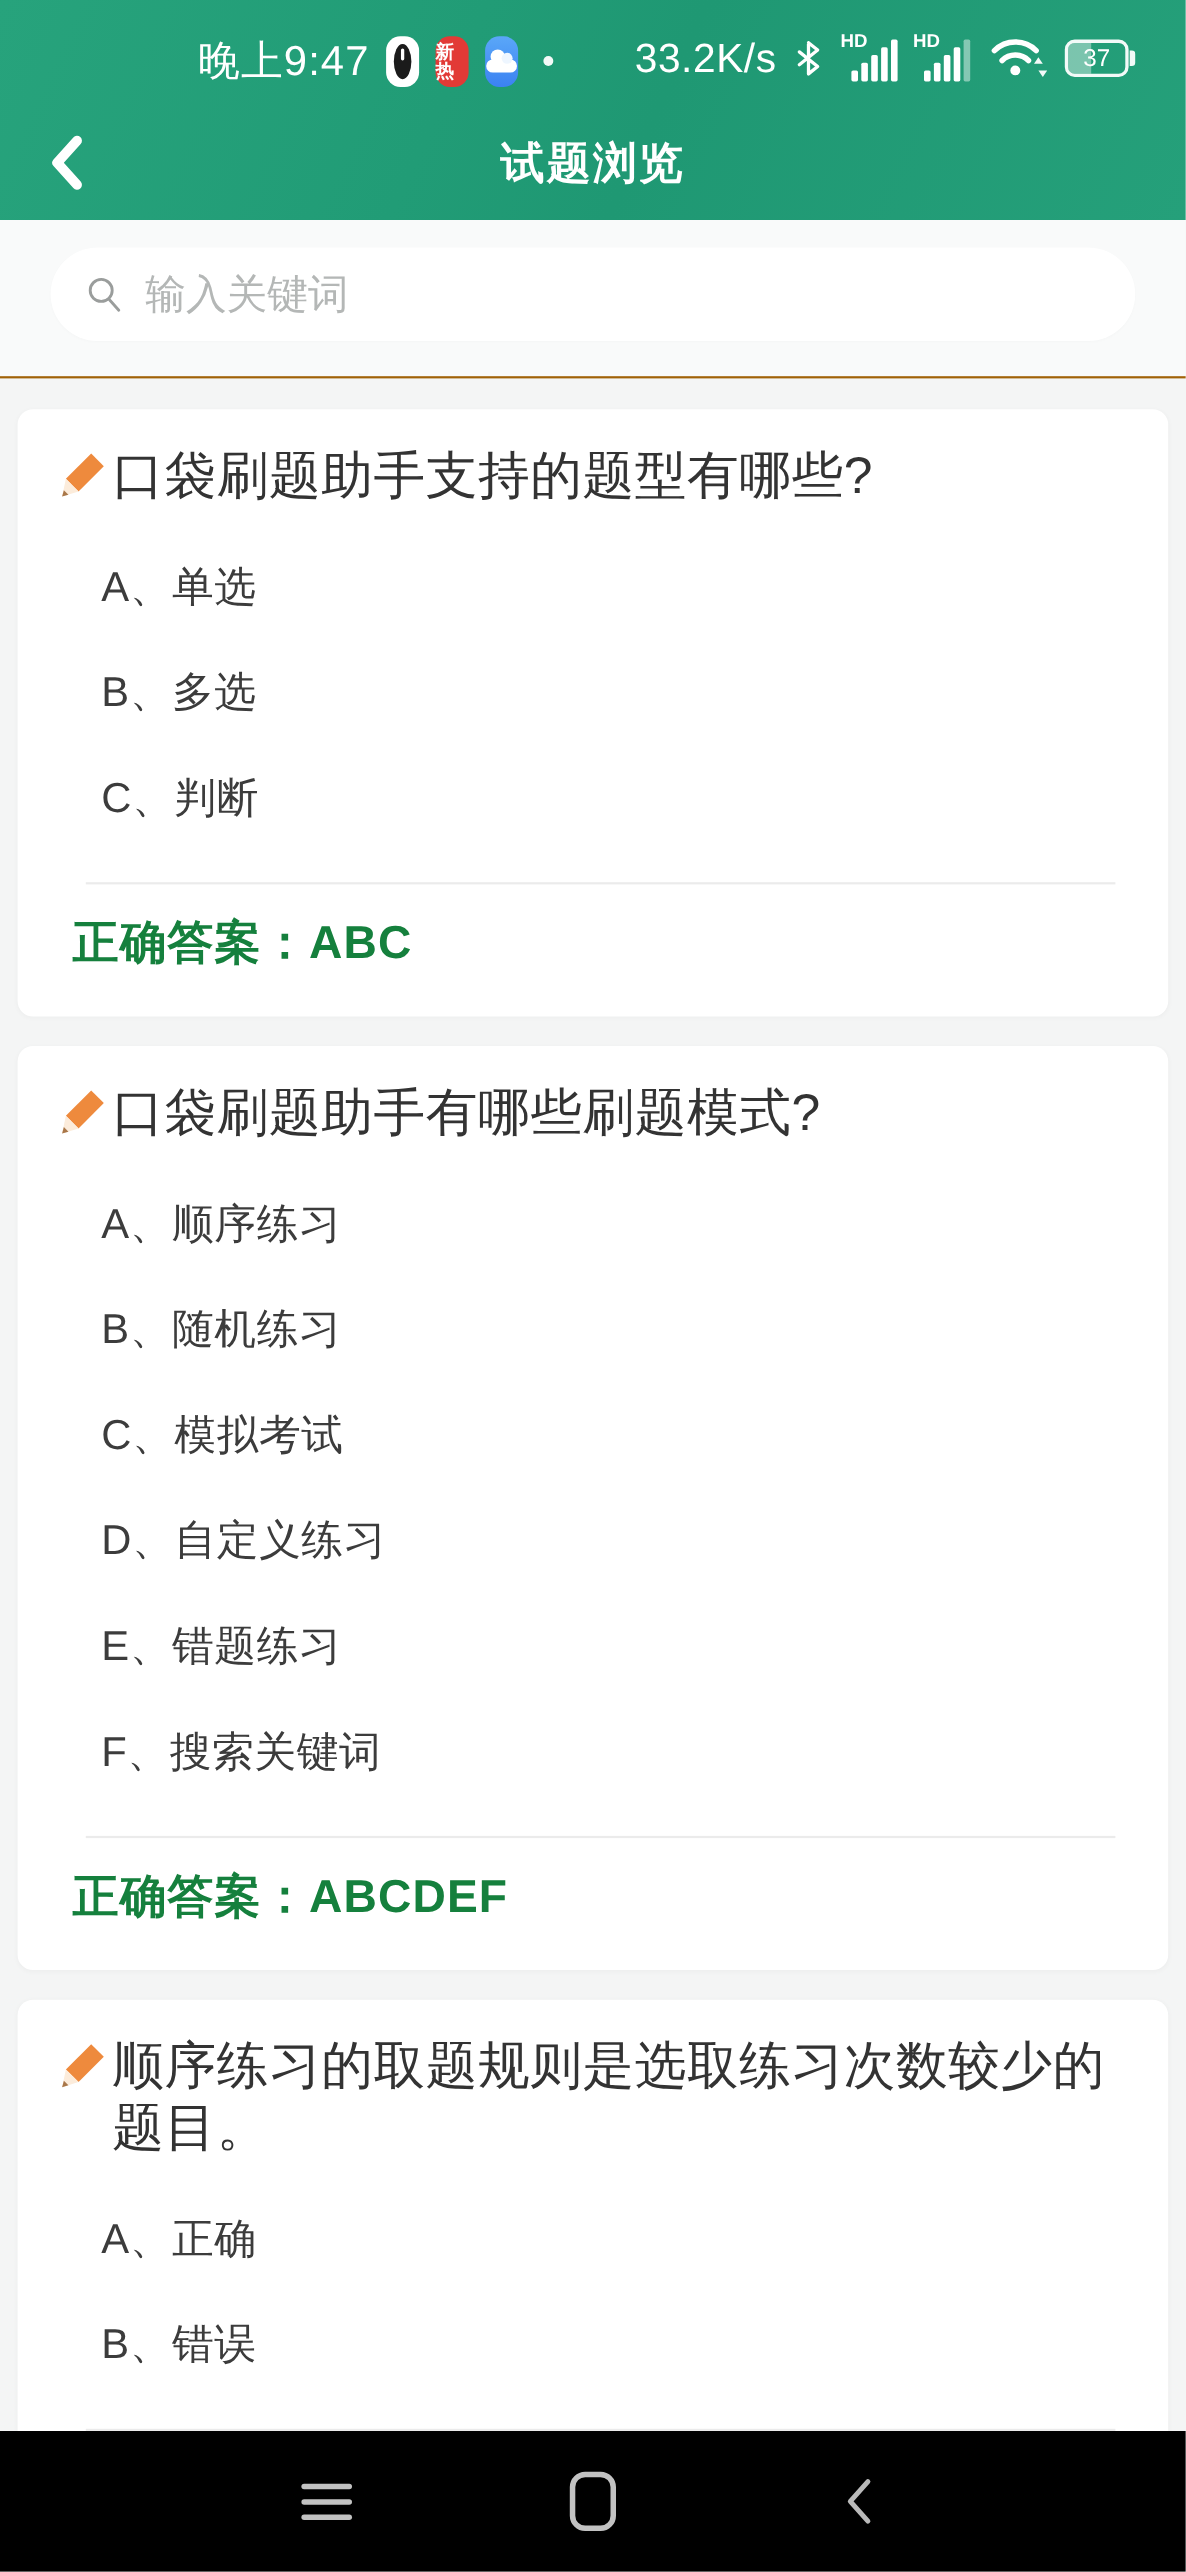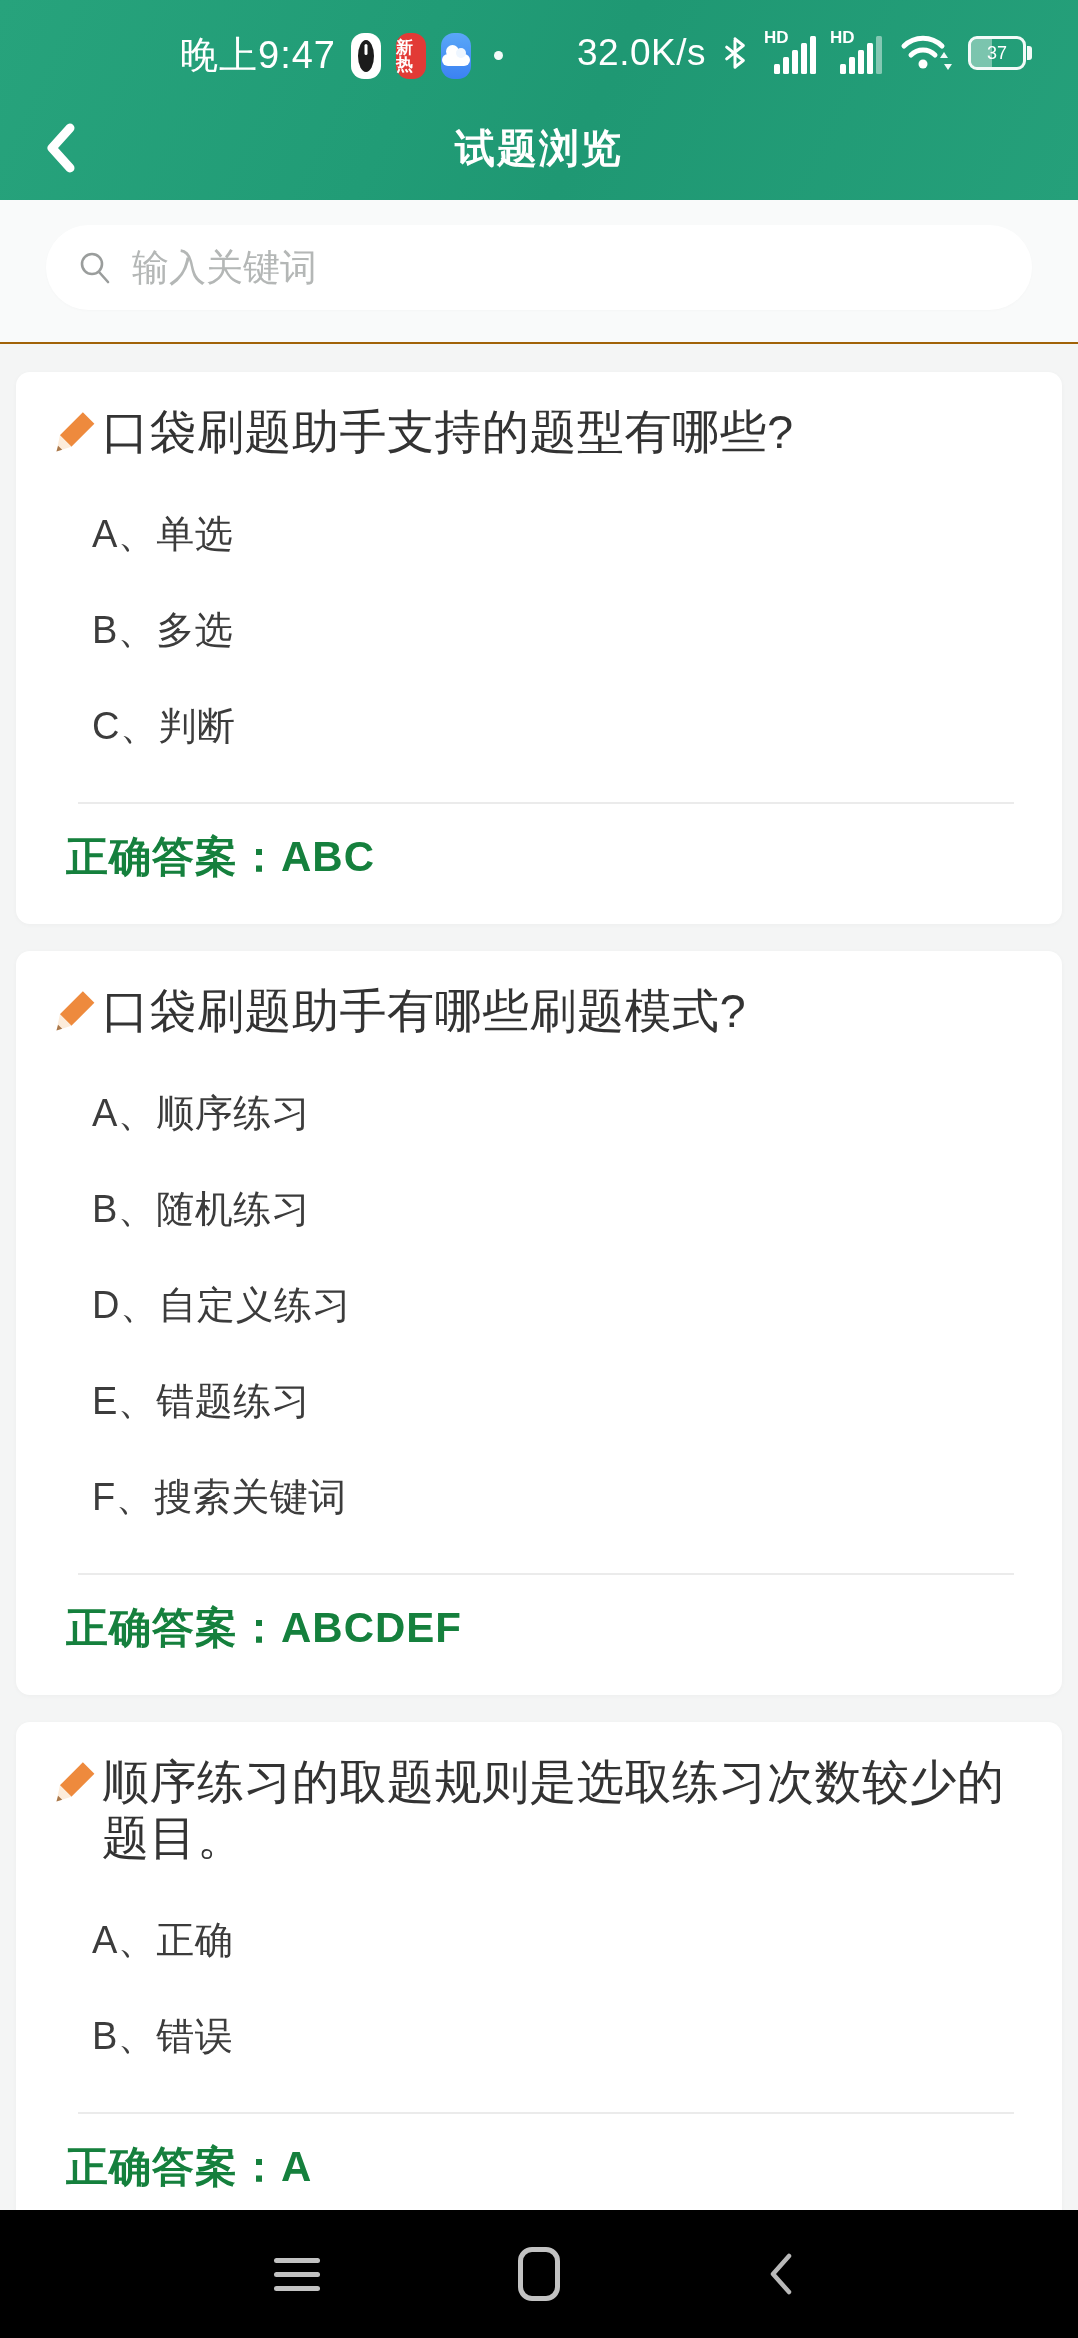--- a/index.html
+++ b/index.html
@@ -53,21 +53,21 @@
   .sb-speed{font-size:37px;font-weight:400;letter-spacing:0.5px;}
   .bt-icon{width:30px;height:42px;}
   .sig-group{position:relative;width:52px;height:46px;flex:0 0 auto;}
   .sig-hd{position:absolute;top:-2px;left:0;font-size:17px;font-weight:700;}
   .sig-bars{position:absolute;bottom:2px;right:0;display:flex;align-items:flex-end;gap:3px;}
   .sig-bars i{display:block;width:6px;background:#fff;border-radius:1.5px;}
   .sig-bars i.dim{background:rgba(255,255,255,.45);}
   .wifi{position:relative;width:58px;height:46px;}
   .battery{position:relative;width:58px;height:34px;border:3px solid rgba(255,255,255,.95);border-radius:9px;display:flex;align-items:center;justify-content:center;}
   .battery .fill{position:absolute;left:0;top:0;bottom:0;width:40%;background:rgba(255,255,255,.4);border-radius:6px 0 0 6px;}
-  .battery .pct{position:relative;font-size:18px;font-weight:500;color:#fff;}
+  .battery .pct{position:relative;font-size:22px;font-weight:500;color:#fff;}
   .battery .nub{position:absolute;right:-9px;top:50%;transform:translateY(-50%);width:5px;height:14px;background:rgba(255,255,255,.95);border-radius:0 3px 3px 0;}
   .nav-row{position:relative;height:96px;display:flex;align-items:center;justify-content:center;}
   .back-btn{position:absolute;left:34px;top:50%;transform:translateY(-50%);width:56px;height:60px;display:flex;align-items:center;justify-content:center;}
   .page-title{font-size:40px;font-weight:700;letter-spacing:2px;}
 
   
   .search-section{background:#f9fafa;border-bottom:2px solid #a16207;padding:25px 46px 32px;}
   .search-pill{height:85px;background:#fff;border-radius:43px;display:flex;align-items:center;padding:0 30px;box-shadow:0 1px 3px rgba(0,0,0,.02);}
   .search-pill svg{flex:0 0 auto;margin-right:18px;}
   .search-input{flex:1;border:none;outline:none;background:transparent;font-size:37px;color:#444;font-family:inherit;padding:0;}
@@ -113,21 +113,21 @@
         <span class="appicon hot">
             <span>新热</span>
           </span>
         <span class="appicon weather">
             <span class="cloud"></span>
           </span>
         <span class="status-dot"></span>
       </div>
       <div class="sb-spacer"></div>
       <div class="sb-right">
-        <span class="sb-speed">32.0K/s</span>
+        <span class="sb-speed">33.2K/s</span>
         <svg class="bt-icon" viewBox="0 0 36 44" fill="none">
           <path d="M18 5 L18 39 M18 5 L28 13 L8 29 M18 39 L28 31 L8 15" stroke="#ffffff" stroke-width="3.6" stroke-linecap="round" stroke-linejoin="round"></path>
         </svg>
         <span class="sig-group">
           <span class="sig-hd">HD</span>
           <span class="sig-bars">
               <i style="height:10px"></i>
               <i style="height:17px"></i>
               <i style="height:24px"></i>
               <i style="height:31px"></i>
@@ -206,20 +206,21 @@
           <polygon points="25,2 35,12 15,32 5,22" fill="#ee8a3d"></polygon>
           <polygon points="5,22 15,32 2,36" fill="#fcecdb"></polygon>
           <polygon points="2,36 7,34.6 3.4,31" fill="#a97749"></polygon>
         </svg>
       </span>
       <span class="q-text">口袋刷题助手有哪些刷题模式?</span>
     </div>
     <div class="options">
           <div class="option">A、顺序练习</div>
           <div class="option">B、随机练习</div>
+          <div class="option">C、模拟考试</div>
           <div class="option">D、自定义练习</div>
           <div class="option">E、错题练习</div>
           <div class="option">F、搜索关键词</div>
         </div>
     <div class="card-divider"></div>
     <div class="answer-line">正确答案：ABCDEF</div>
   </section>
 
   <section class="card">
     <div class="q-row">

